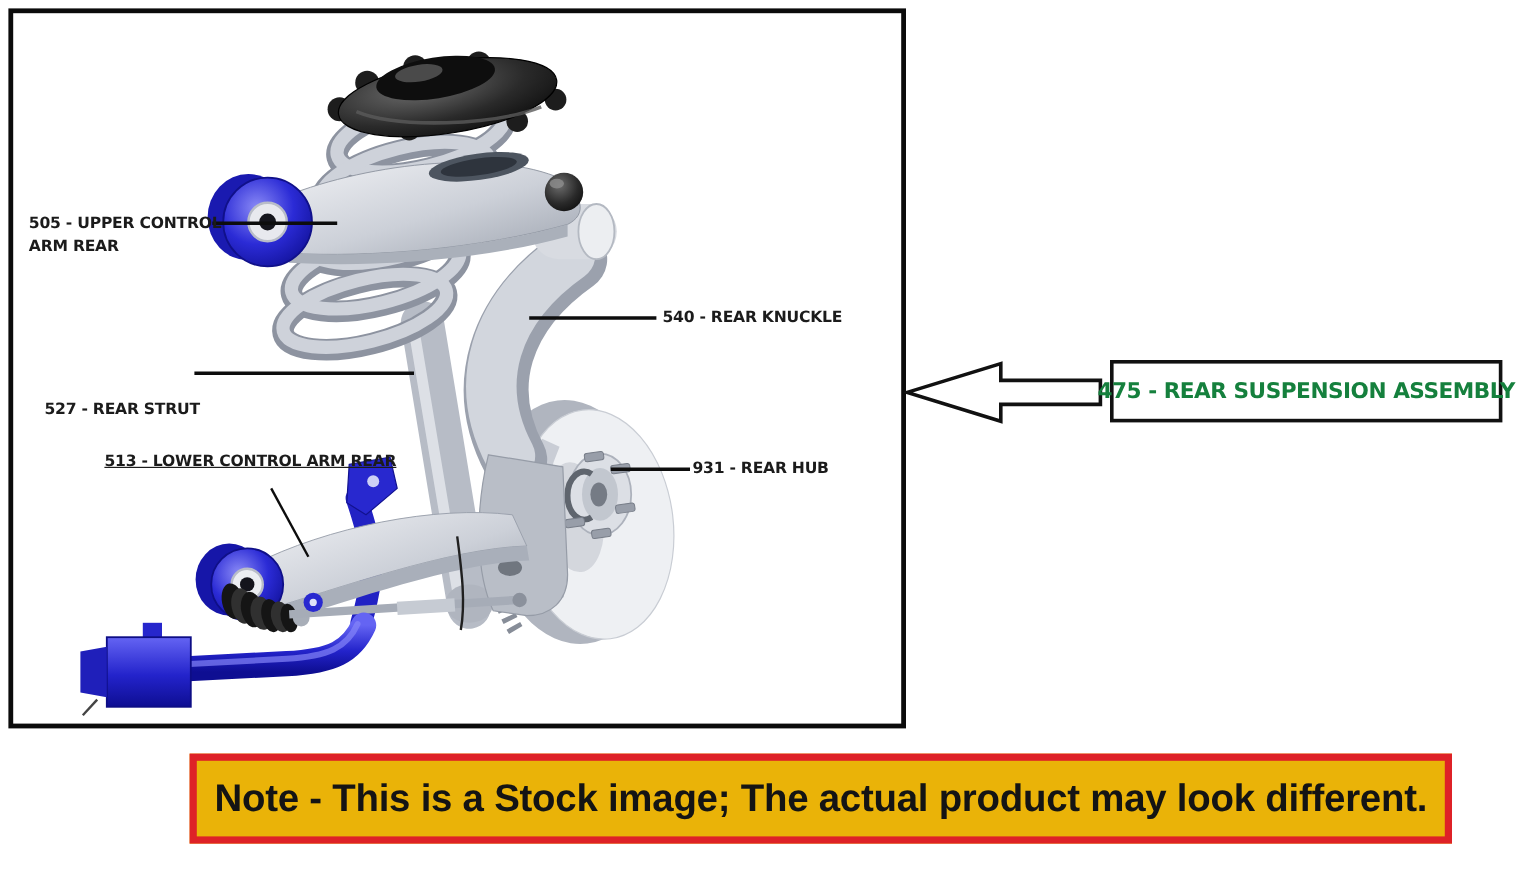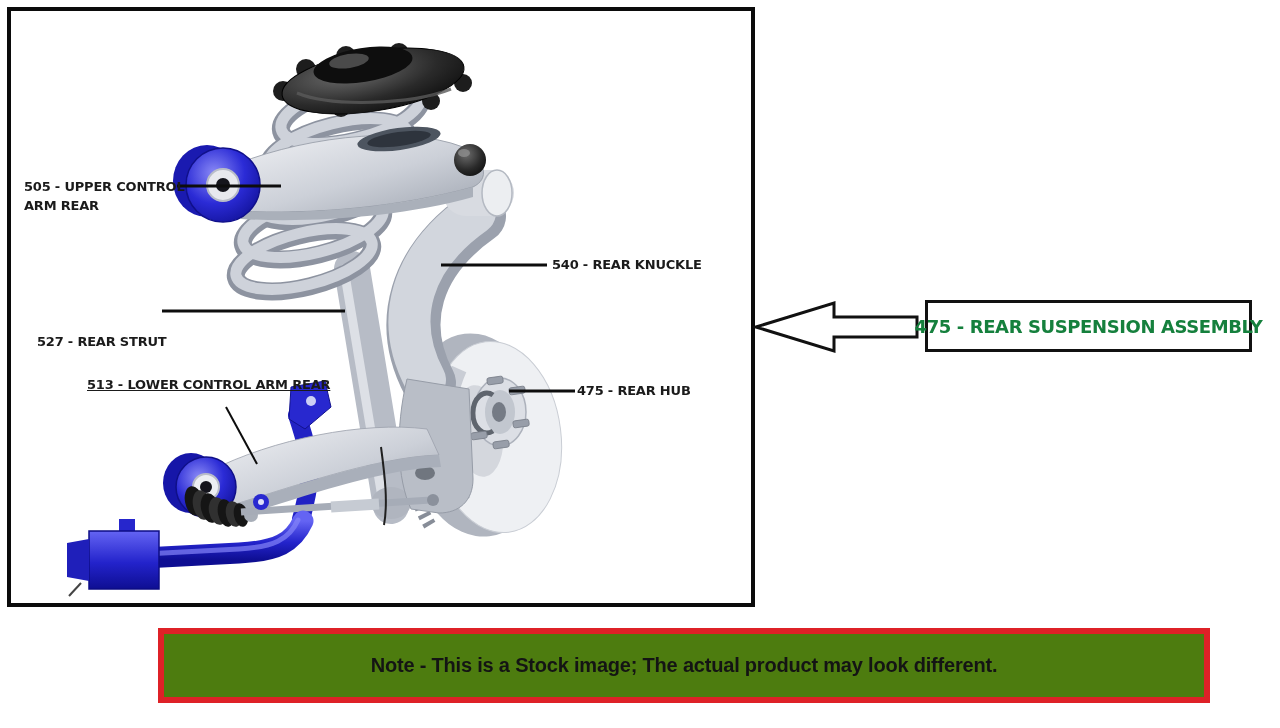--- a/index.html
+++ b/index.html
@@ -31,23 +31,23 @@
     position:absolute;left:925px;top:300px;width:327px;height:52px;
     box-sizing:border-box;border:3px solid #111111;background:#ffffff;
     display:flex;align-items:center;justify-content:center;
     font-family:"DejaVu Sans","Liberation Sans",sans-serif;
     font-weight:bold;font-size:18px;letter-spacing:-0.4px;color:#15803d;
     white-space:nowrap;
   }
   
   .note{
     position:absolute;left:158px;top:628px;width:1052px;height:75px;
-    box-sizing:border-box;border:6px solid #de2127;background:#4d7c0f;
+    box-sizing:border-box;border:6px solid #de2127;background:#eab308;
     display:flex;align-items:center;justify-content:center;
-    font-family:"Liberation Sans",sans-serif;font-weight:bold;font-size:20px;
+    font-family:"Liberation Sans",sans-serif;font-weight:bold;font-size:32px;
     color:#141414;white-space:nowrap;letter-spacing:-0.2px;
   }
 </style>
 </head>
 <body>
 
 <div class="frame">
 
   <svg class="render" viewBox="0 0 740 592">
     <defs>
@@ -208,21 +208,21 @@
       <line x1="430" y1="254" x2="536" y2="254" stroke-width="3"></line>
       <line x1="498" y1="380" x2="564" y2="380" stroke-width="3"></line>
       <line x1="215" y1="396" x2="246" y2="453" stroke-width="2"></line>
     </g>
   </svg>
 
   <div class="lbl lbl-505">505 - UPPER CONTROL ARM REAR</div>
   <div class="lbl lbl-527">527 - REAR STRUT</div>
   <div class="lbl lbl-490">540 - REAR KNUCKLE</div>
   <div class="lbl lbl-513">513 - LOWER CONTROL ARM REAR</div>
-  <div class="lbl lbl-538">475 - REAR HUB</div>
+  <div class="lbl lbl-538">931 - REAR HUB</div>
 </div>
 
 <svg class="assembly-arrow" viewBox="0 0 168 62">
   <polygon points="3,31 81,7 81,21 164,21 164,41 81,41 81,55" fill="#ffffff" stroke="#111111" stroke-width="3" stroke-linejoin="miter"></polygon>
 </svg>
 
 <div class="callout">
   <span>475 - REAR SUSPENSION ASSEMBLY</span>
 </div>
 

